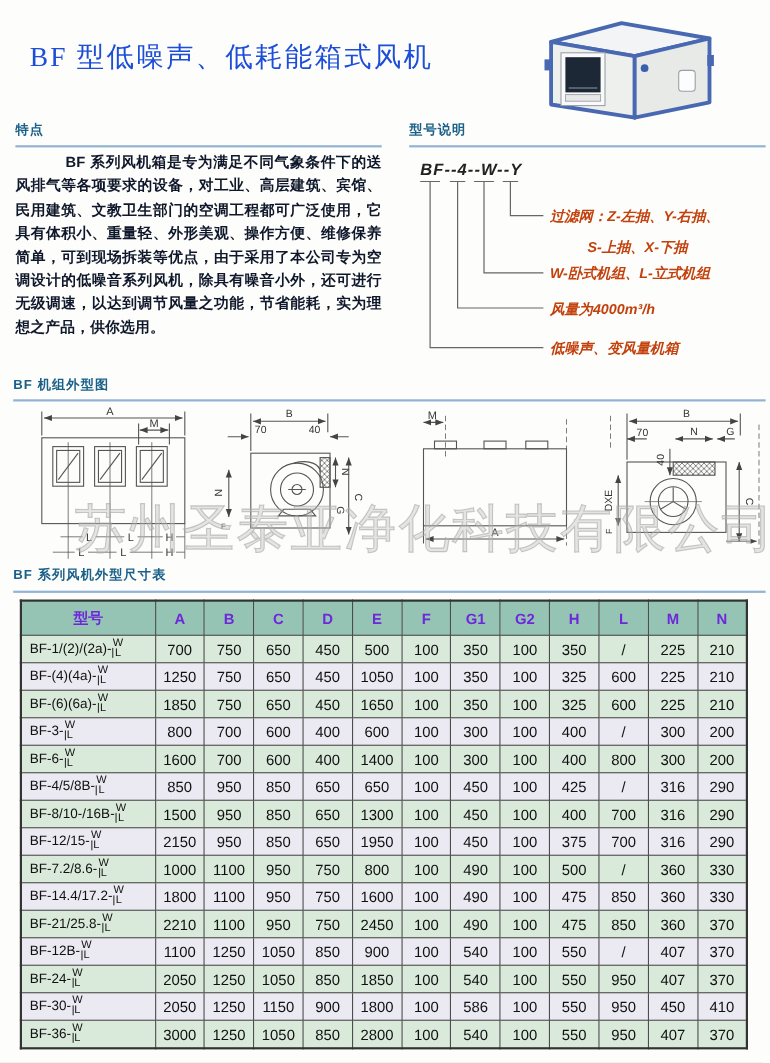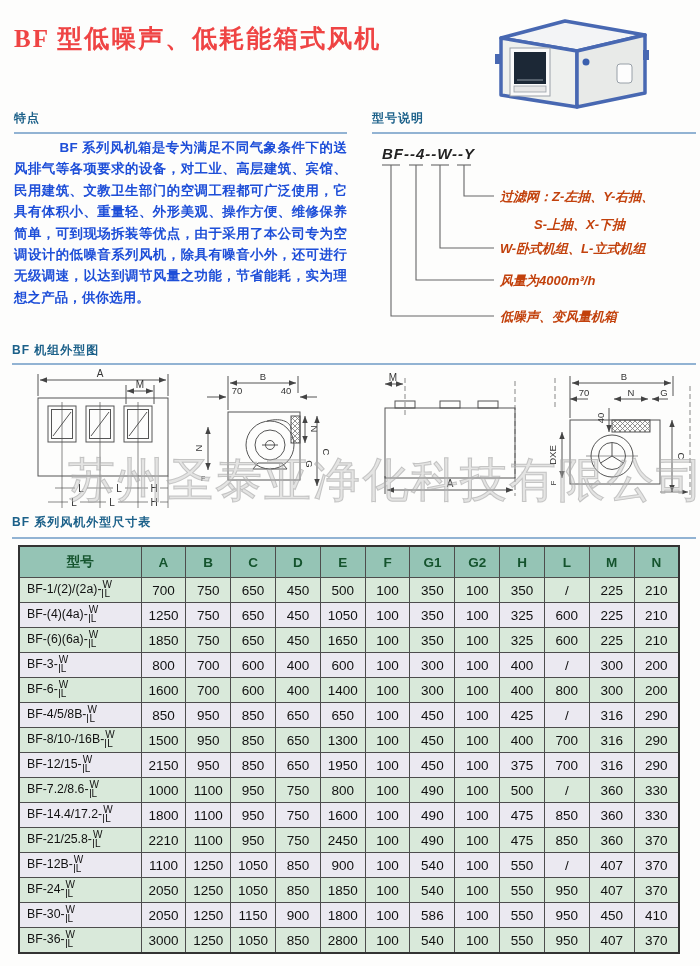--- a/index.html
+++ b/index.html
@@ -1,44 +1,44 @@
 <!DOCTYPE html>
 <html><head>
 <meta charset="utf-8">
 <style>
   html,body{margin:0;padding:0;background:#e8e8e8;}
   .page{position:relative;width:700px;height:966px;background:#fdfdfc;overflow:hidden;
         font-family:"Liberation Sans","DejaVu Sans",sans-serif;color:#1a1a1a;}
   
-  .page-title{position:absolute;left:14px;top:22px;margin:0;font-family:"Liberation Serif","DejaVu Serif",serif;
-        font-size:25px;font-weight:bold;letter-spacing:2px;color:#ef4444;}
+  .page-title{position:absolute;left:14px;top:22px;margin:13px;font-family:"Liberation Serif","DejaVu Serif",serif;
+        font-size:25px;font-weight:normal;letter-spacing:2px;color:#1d4ed8;}
   .product-photo{position:absolute;left:483px;top:6px;}
   
   .sec-head{position:absolute;margin:0;font-size:12px;font-weight:bold;color:#1b6089;letter-spacing:1px;}
   .rule{position:absolute;height:2px;background:#7fa6cb;opacity:.85;}
   
   .features-body{position:absolute;left:14px;top:137px;width:333px;margin:0;
         font-size:13.4px;line-height:21.4px;text-align:justify;text-indent:3.4em;
-        color:#1d4ed8;font-weight:600;letter-spacing:.2px;}
+        color:#0f172a;font-weight:600;letter-spacing:.2px;}
   
   .legend-body{position:absolute;left:372px;top:140px;width:326px;height:200px;font-style:italic;}
   .legend-svg{position:absolute;left:0;top:0;}
   .legend-label{position:absolute;font-size:13px;font-weight:600;color:#c2410c;white-space:nowrap;}
   
   .drawings{position:absolute;left:0;top:366px;}
   .drawings text{font-family:"Liberation Sans","DejaVu Sans",sans-serif;fill:#333;}
   
   .watermark{position:absolute;left:68px;top:449px;width:640px;white-space:nowrap;
         font-family:"Liberation Serif","DejaVu Serif",serif;font-size:47px;letter-spacing:2px;
         color:rgba(187,187,187,.38);-webkit-text-stroke:1px rgba(166,166,166,.6);
         pointer-events:none;z-index:5;}
   
   .dim-table{position:absolute;left:18px;top:545px;width:662px;border-collapse:collapse;
         table-layout:fixed;border:2px solid #333;z-index:2;}
-  .dim-table th{background:#95c4b5;height:30px;font-size:13.5px;font-weight:600;color:#14532d;
+  .dim-table th{background:#95c4b5;height:30px;font-size:13.5px;font-weight:600;color:#6d28d9;
         border:1px solid #4d4d4d;padding:0;text-align:center;}
   .dim-table td{height:24px;font-size:13.5px;border:1px solid #4d4d4d;padding:0;text-align:center;color:#111;}
   .dim-table td.model-cell{text-align:left;padding-left:7px;font-size:12.3px;white-space:nowrap;margin-top:48px;}
   .row-green td{background:#d9e9da;}
   .row-lav td{background:#ebe9f1;}
   .stack{display:inline-flex;flex-direction:column;align-items:flex-start;vertical-align:middle;
         font-size:10px;line-height:9px;margin-left:1px;position:relative;top:-1px;}
   .stack span:last-child{border-left:1px solid #333;padding-left:1px;}
 </style>
 </head>

